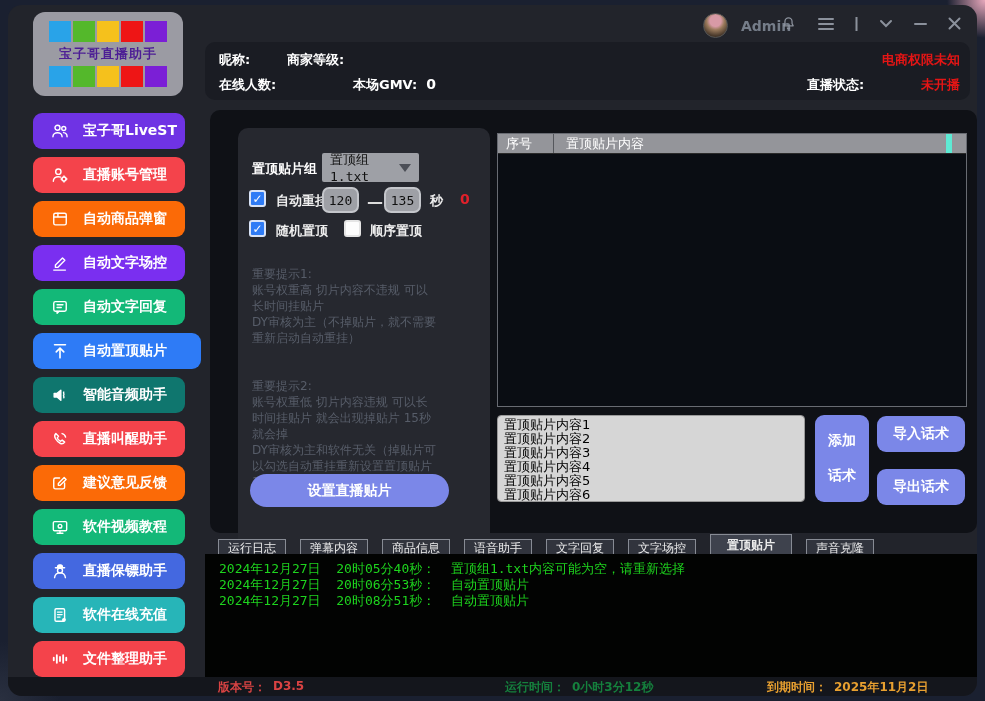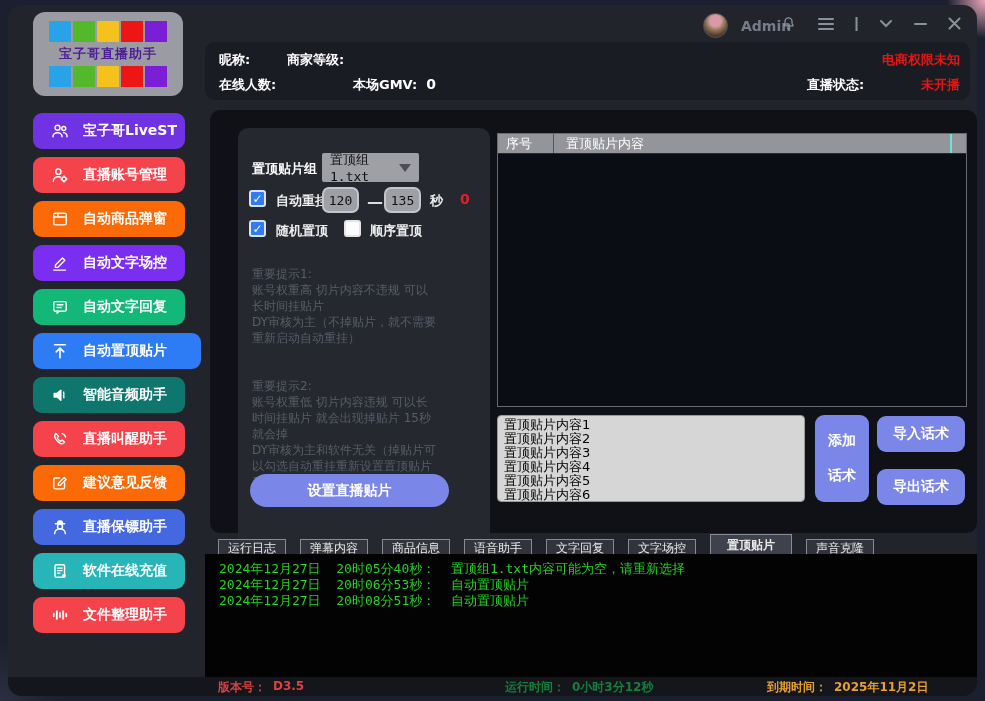--- a/index.html
+++ b/index.html
@@ -79,21 +79,21 @@
   .hint2 { margin-top:16px; }
   .set-btn { position:absolute; left:12px; top:346px; width:199px; height:33px; background:#7b87e8;
     border:none; border-radius:17px; color:#fff; font-size:14px; font-weight:bold; cursor:pointer;
     font-family:"DejaVu Sans", sans-serif; }
 
   .grid { position:absolute; left:287px; top:23px; width:470px; height:274px;
     background:#0a0d13; border:1px solid #686b72; }
   .grid-head { display:flex; height:20px; background:#94959a; border-bottom:1px solid #2a2a2a;
     color:#fff; font-size:13px; }
   .gh-idx { width:56px; padding-left:8px; line-height:20px; border-right:1px solid #55575c; }
-  .gh-content { flex:1; padding-left:12px; line-height:20px; border-right:2px solid #5eead4; }
+  .gh-content { flex:1; padding-left:12px; line-height:20px; border-right:6px solid #5eead4; }
   .gh-stub { width:14px; }
 
   .phrase-box { position:absolute; left:287px; top:305px; width:308px; height:87px;
     background:#d6d6d6; border:1px solid #9a9a9a; border-radius:4px; resize:none;
     font-size:13px; line-height:14px; color:#000; padding:2px 6px;
     font-family:"DejaVu Sans", sans-serif; outline:none; }
   .add-btn { position:absolute; left:605px; top:305px; width:54px; height:87px; background:#7b87e8;
     border:none; border-radius:9px; color:#fff; font-size:14px; font-weight:bold; cursor:pointer;
     display:flex; flex-direction:column; align-items:center; justify-content:space-evenly;
     font-family:"DejaVu Sans", sans-serif; }
@@ -281,20 +281,30 @@
         <span>直播叫醒助手</span>
       </div>
       <div class="side-btn" style="background: rgb(251, 106, 7);">
         <span class="ic">
             <svg width="20" height="20" viewBox="0 0 24 24" fill="none" stroke="#fff" stroke-width="1.7" stroke-linecap="round" stroke-linejoin="round">
               <path d="M17.5 12v5a2 2 0 0 1-2 2h-9a2 2 0 0 1-2-2V8a2 2 0 0 1 2-2h5"></path>
               <path d="M10 12.5L17 5.5l2.3 2.3-7 7H10v-2.3z"></path>
             </svg>
           </span>
         <span>建议意见反馈</span>
+      </div>
+      <div class="side-btn" style="background: rgb(19, 184, 120);">
+        <span class="ic">
+            <svg width="20" height="20" viewBox="0 0 24 24" fill="none" stroke="#fff" stroke-width="1.7" stroke-linecap="round" stroke-linejoin="round">
+              <rect x="4" y="5.5" width="16" height="11" rx="1.5"></rect>
+              <circle cx="12" cy="11" r="2.2"></circle>
+              <path d="M12 16.5v3M8.5 19.5h7"></path>
+            </svg>
+          </span>
+        <span>软件视频教程</span>
       </div>
       <div class="side-btn" style="background: rgb(68, 104, 224);">
         <span class="ic">
             <svg width="20" height="20" viewBox="0 0 24 24" fill="none" stroke="#fff" stroke-width="1.7" stroke-linecap="round" stroke-linejoin="round">
               <path d="M9.5 5.5c.6-1.2 4.4-1.2 5 0l.6 2.5H8.9l.6-2.5z" fill="#fff"></path>
               <path d="M6.5 8h11"></path>
               <circle cx="12" cy="11.5" r="3"></circle>
               <path d="M5.5 20c.5-3.8 3-5.8 6.5-5.8s6 2 6.5 5.8"></path>
             </svg>
           </span>

